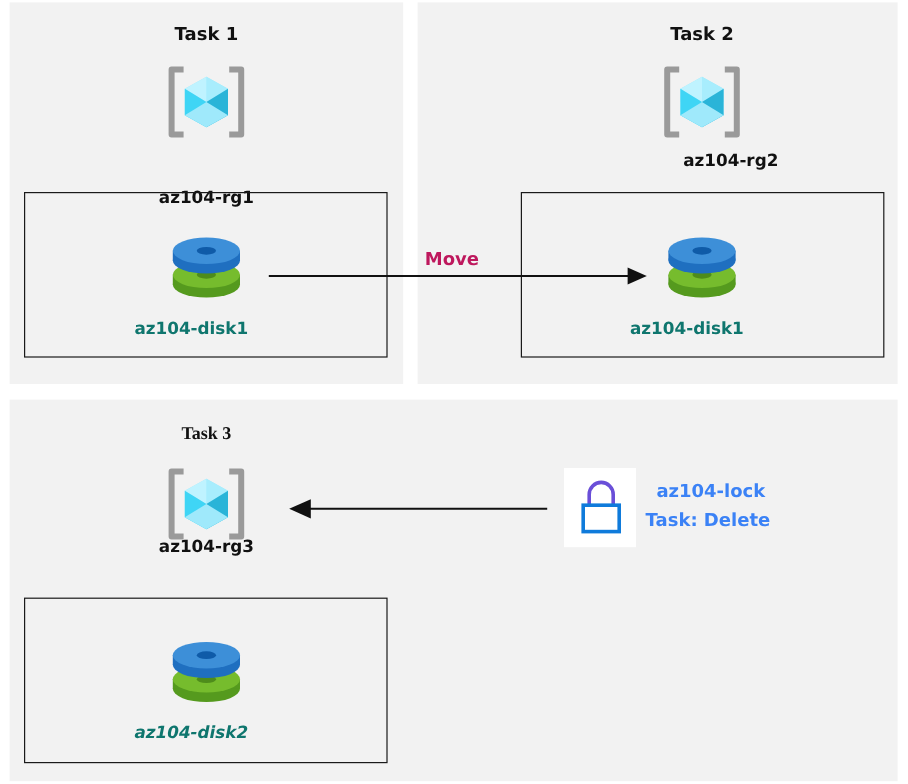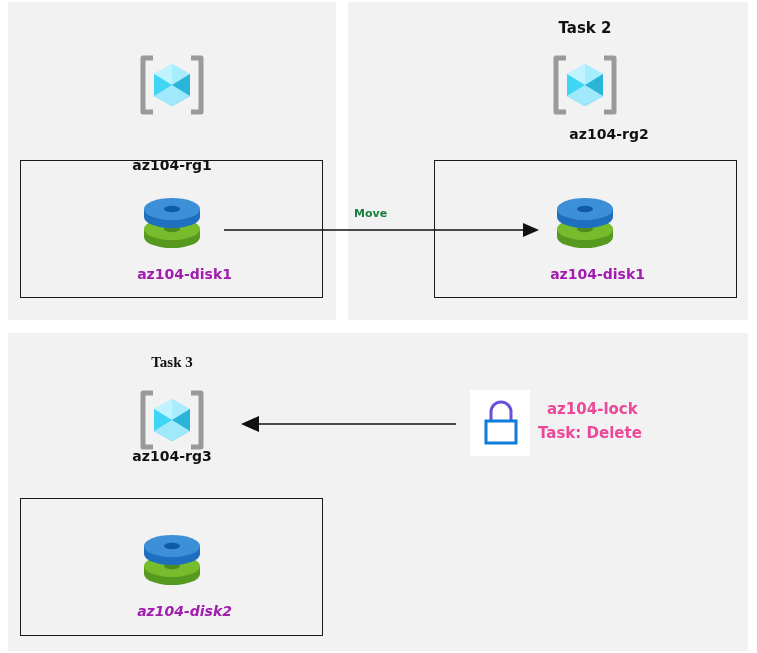--- a/index.html
+++ b/index.html
@@ -77,40 +77,40 @@
     height: 62px;
   }
   #diskicon-1 { left: 139px; top: 197px; }
   #diskicon-2 { left: 552px; top: 197px; }
   #diskicon-3 { left: 139px; top: 534px; }
 
   .disk-label {
     position: absolute;
     font-size: 14px;
     font-weight: bold;
-    color: #a21caf;
-    text-align: right;
+    color: #0f766e;
+    text-align: left;
     white-space: nowrap;
   }
   #disklabel-1 { left: 112px; top: 266px; width: 120px; }
   #disklabel-2 { left: 525px; top: 266px; width: 120px; }
   #disklabel-3 { left: 112px; top: 603px; width: 120px; font-style: italic; }
 
   .connector {
     position: absolute;
     overflow: visible;
   }
   #arrow-move  { left: 220px; top: 214px; width: 325px; height: 32px; }
   #arrow-lock  { left: 238px; top: 410px; width: 220px; height: 30px; }
 
   .edge-label {
     position: absolute;
-    font-size: 11px;
-    font-weight: bold;
-    color: #15803d;
+    font-size: 15px;
+    font-weight: bold;
+    color: #be185d;
     white-space: nowrap;
   }
   #label-move { left: 354px; top: 207px; }
 
   #lock-tile {
     position: absolute;
     left: 470px;
     top: 390px;
     width: 60px;
     height: 66px;
@@ -120,36 +120,37 @@
     position: absolute;
     left: 482px;
     top: 398px;
     width: 38px;
     height: 50px;
   }
   .lock-text {
     position: absolute;
     font-size: 15px;
     font-weight: bold;
-    color: #ec4899;
+    color: #3b82f6;
     white-space: nowrap;
     text-align: left;
   }
   #lock-name { left: 547px; top: 400px; }
   #lock-type { left: 538px; top: 424px; }
 </style>
 </head>
 <body>
 
 <div class="canvas">
 
   <div class="panel" id="panel-task1"></div>
   <div class="panel" id="panel-task2"></div>
   <div class="panel" id="panel-task3"></div>
 
+  <div class="task-title" id="title-task1">Task 1</div>
   <div class="task-title" id="title-task2">Task 2</div>
   <div class="task-title" id="title-task3">Task 3</div>
 
   <svg class="rg-icon" id="rgicon-1" viewBox="0 0 74 62">
     <path d="M18 4 L8 4 L8 58 L18 58" fill="none" stroke="#9a9a9a" stroke-width="5" stroke-linejoin="round"></path>
     <path d="M56 4 L66 4 L66 58 L56 58" fill="none" stroke="#9a9a9a" stroke-width="5" stroke-linejoin="round"></path>
     <polygon points="37,10 55,20 55,42 37,52 19,42 19,20" fill="#9fe9fb"></polygon>
     <polygon points="37,10 55,20 37,31" fill="#a8edfd"></polygon>
     <polygon points="37,10 19,20 37,31" fill="#bff3ff"></polygon>
     <polygon points="19,20 37,31 37,52 19,42" fill="#3fd5f5"></polygon>

